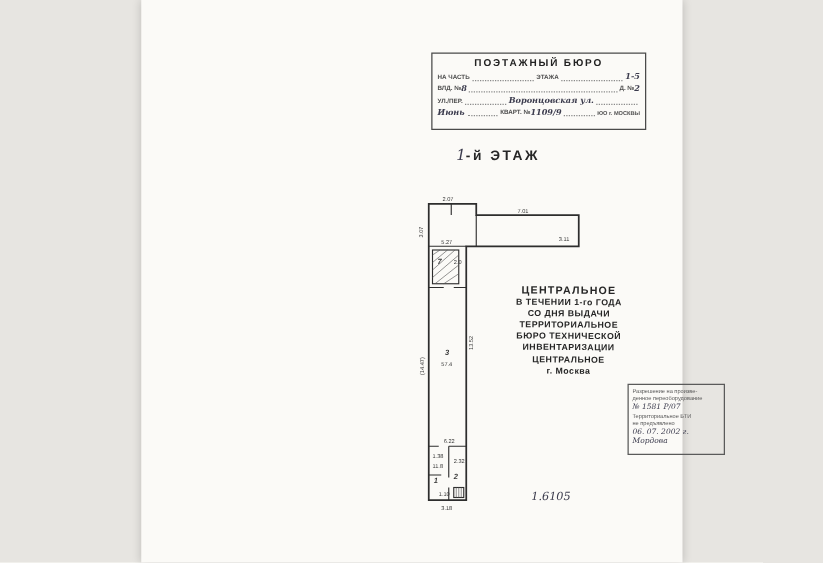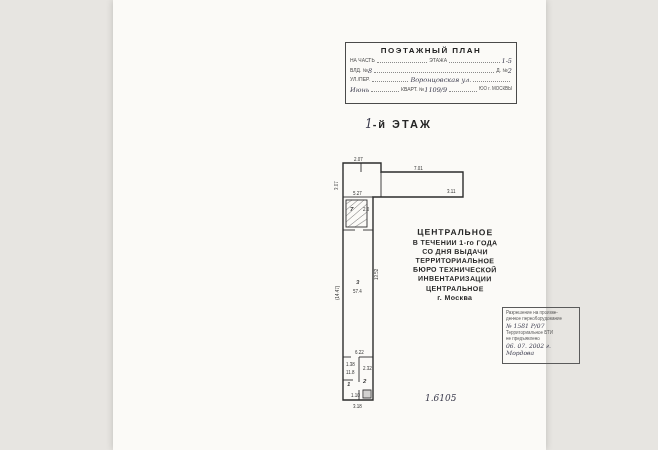--- a/index.html
+++ b/index.html
@@ -18,22 +18,22 @@
   .header-box{
     position:absolute;left:232px;top:42px;width:172px;height:62px;
     border:1px solid #4a4a4a;padding:2px 4px;box-sizing:border-box;
     background:transparent;
   }
   .hb-title{
     font-size:8px;font-weight:bold;text-align:center;letter-spacing:1.5px;
     color:#222;margin-top:1px;
   }
   .hb-row{
-    display:flex;font-size:5px;color:#4e4e4e;
-    margin-top:3px;white-space:nowrap;line-height:1;
+    display:flex;align-items:flex-end;font-size:5px;color:#4e4e4e;
+    margin-top:3px;white-space:nowrap;line-height:1;font-weight:bold;
   }
   .dots{flex:1;border-bottom:1px dotted #8a8a8a;height:4px;margin:0 2px;min-width:6px;}
   .hw{
     font-family:"DejaVu Serif",serif;font-style:italic;color:#3b3b4d;
   }
   .hb-row .hw{font-size:6.5px;}
   .hb-row .tiny{font-size:4.5px;}
   
   .floor-label{
     position:absolute;left:252px;top:117px;font-size:11px;font-weight:bold;
@@ -71,21 +71,21 @@
   .bottom-number{
     position:absolute;left:312px;top:393px;font-size:9px;
   }
 </style>
 </head>
 <body>
 
 <div class="paper">
 
   <div class="header-box">
-    <div class="hb-title">ПОЭТАЖНЫЙ ПЛАН</div>
+    <div class="hb-title">ПОЭТАЖНЫЙ БЮРО</div>
     <div class="hb-row">
       <span>НА ЧАСТЬ</span>
       <span class="dots"></span>
       <span>ЭТАЖА</span>
       <span class="dots"></span>
       <span class="hw">1-5</span>
     </div>
     <div class="hb-row">
       <span>ВЛД. №</span>
       <span class="hw">8</span>

